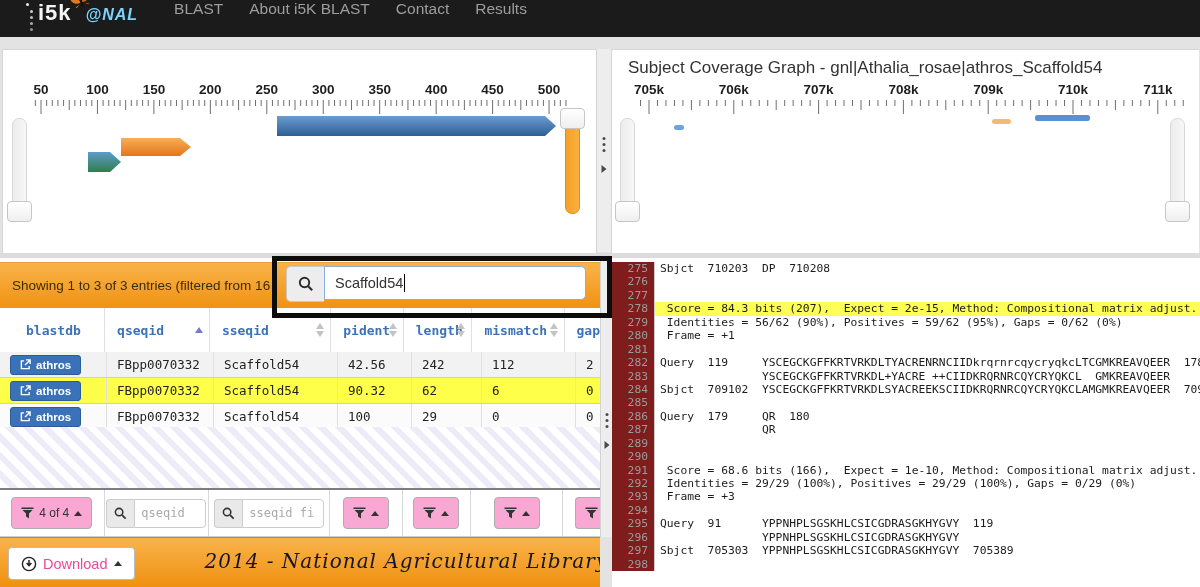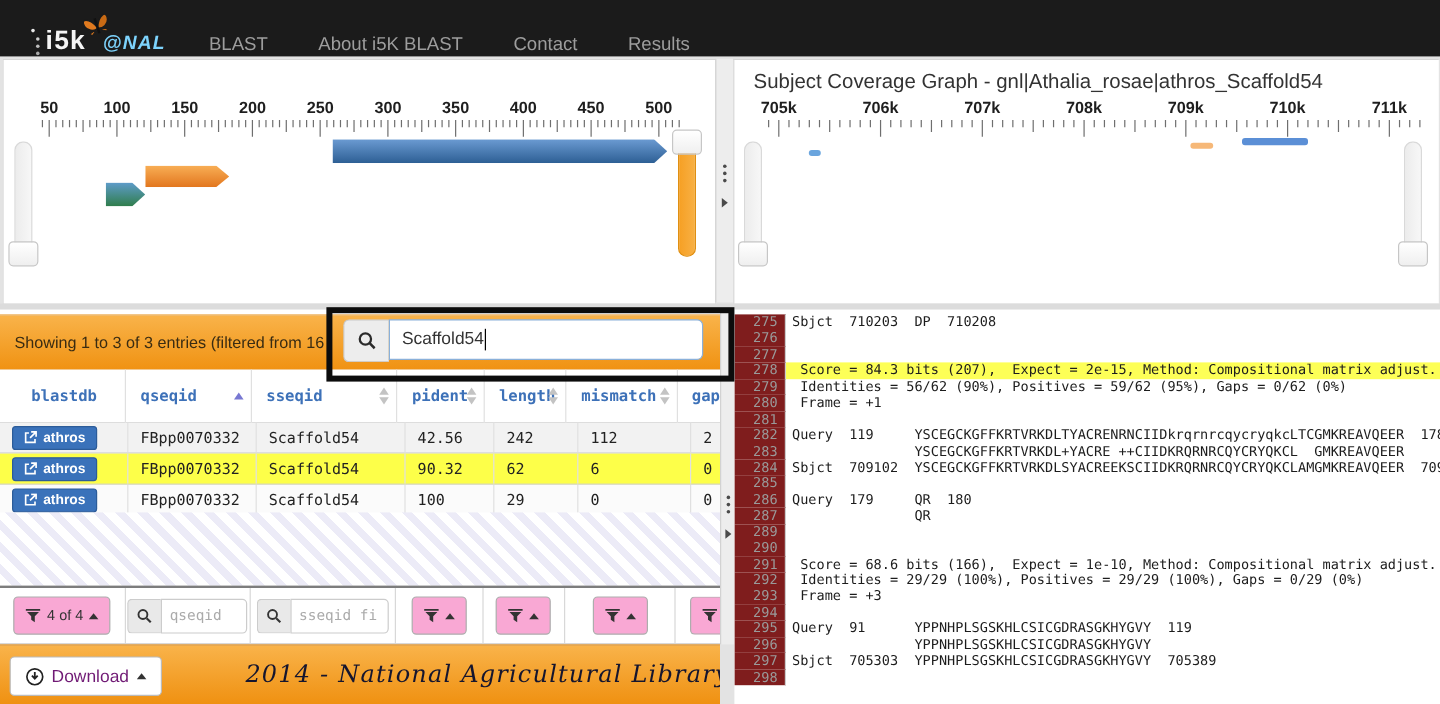--- a/index.html
+++ b/index.html
@@ -2,28 +2,28 @@
 <html><head>
 <meta charset="utf-8">
 <style>
   html,body{margin:0;padding:0;}
   body{
     width:1200px;height:587px;position:relative;overflow:hidden;
     background:#e3e3e3;font-family:"Liberation Sans",sans-serif;
     -webkit-font-smoothing:antialiased;
   }
   
-  .navbar{position:absolute;left:0;top:0;width:1200px;height:47px;background:#1b1b1b;display:flex;align-items:flex-end;}
+  .navbar{position:absolute;left:0;top:0;width:1200px;height:37px;background:#1b1b1b;display:flex;align-items:flex-start;}
   .brand{display:flex;align-items:baseline;margin-left:38px;position:relative;cursor:pointer;}
   .brand-i5k{color:#f5f5f5;font-size:22px;font-weight:bold;letter-spacing:1px;}
   .brand-dots{position:absolute;left:-8px;top:10px;width:3px;height:3px;border-radius:50%;background:#cfcfcf;
     box-shadow:0 6px 0 #bdbdbd,0 12px 0 #a8a8a8,0 18px 0 #909090,-4px -7px 0 #e8e8e8;}
   .butterfly{position:absolute;left:28px;top:-12px;}
   .brand-nal{color:#7dd3fc;font-size:16px;font-weight:bold;font-style:italic;margin-left:14px;letter-spacing:1px;}
-  .nav-items{display:flex;margin-left:36px;gap:42px;}
+  .nav-items{display:flex;margin-left:36px;gap:26px;}
   .nav-item{color:#9d9d9d;font-size:15.5px;cursor:pointer;}
   
   .panel{position:absolute;background:#fff;border:1px solid #d6d6d6;}
   #query-panel{left:2px;top:49px;width:593px;height:203px;}
   #subject-panel{left:611px;top:49px;width:587px;height:203px;border-right:none;}
   .graph-title{position:absolute;left:16px;top:8px;font-size:17px;color:#333;white-space:nowrap;}
   .ruler{position:absolute;left:0;top:30px;}
   .hit{position:absolute;}
   .hit-arrow{clip-path:polygon(0 0,calc(100% - 11px) 0,100% 50%,calc(100% - 11px) 100%,0 100%);}
   .vslider-track{position:absolute;width:13px;border-radius:7px;background:linear-gradient(90deg,#ececec,#f7f7f7);border:1px solid #d9d9d9;}
@@ -60,21 +60,21 @@
   .fcell{box-sizing:border-box;border-right:1px solid #d8d8d8;display:flex;align-items:center;justify-content:center;}
   .fbtn{display:flex;align-items:center;gap:5px;background:#f9a8d4;border:1px solid #adadad;border-radius:4px;height:30px;padding:0 9px;cursor:pointer;font-size:12px;color:#333;}
   .caret-up{width:0;height:0;border-left:4px solid transparent;border-right:4px solid transparent;border-bottom:5px solid #333;}
   .fsearch{display:flex;height:29px;}
   .fsearch .addon{width:27px;background:#e9e9e9;border:1px solid #ccc;border-right:none;border-radius:4px 0 0 4px;display:flex;align-items:center;justify-content:center;}
   .fsearch input{width:58px;border:1px solid #ccc;border-radius:0 4px 4px 0;font-family:"DejaVu Sans Mono",monospace;font-size:12px;color:#555;padding:0 6px;outline:none;}
   .fsearch input::placeholder{color:#aaa;}
   
   .footer{position:absolute;left:0;top:279px;width:612px;height:50px;background:linear-gradient(#f9b34a,#ef9010);border-top:1px solid #d9820b;}
   .download-btn{position:absolute;left:8px;top:9px;height:31px;background:#fff;border:1px solid #bbb;border-radius:4px;
-      display:flex;align-items:center;gap:6px;padding:0 12px;font-size:14.5px;color:#701a75;cursor:pointer;}
+      display:flex;align-items:center;gap:6px;padding:0 12px;font-size:14.5px;color:#ec4899;cursor:pointer;}
   .credit{position:absolute;right:4px;top:11px;font-family:"DejaVu Serif",serif;font-style:italic;font-size:20px;color:#15152e;letter-spacing:1px;white-space:nowrap;}
   
   .highlight-box{position:absolute;left:272px;top:256px;width:330px;height:52px;border:5px solid #0c0c0c;z-index:40;pointer-events:none;}
   .search-group{position:absolute;left:286px;top:266px;height:36px;display:flex;z-index:41;}
   .search-group .addon{width:37px;background:#ededed;border:1px solid #c9c9c9;border-right:none;border-radius:5px 0 0 5px;display:flex;align-items:center;justify-content:center;cursor:pointer;}
   .search-input{width:262px;height:34px;box-sizing:border-box;border:1px solid #8ab0d9;border-radius:0 5px 5px 0;background:#fff;
       display:flex;align-items:center;padding-left:10px;font-size:14.5px;color:#333;}
   .cursor-bar{display:inline-block;width:1px;height:18px;background:#000;margin-left:1px;}
   
   #align-panel{position:absolute;left:612px;top:258px;width:588px;height:329px;background:#fff;border-right:2px solid #c9c9c9;overflow:hidden;cursor:text;}

